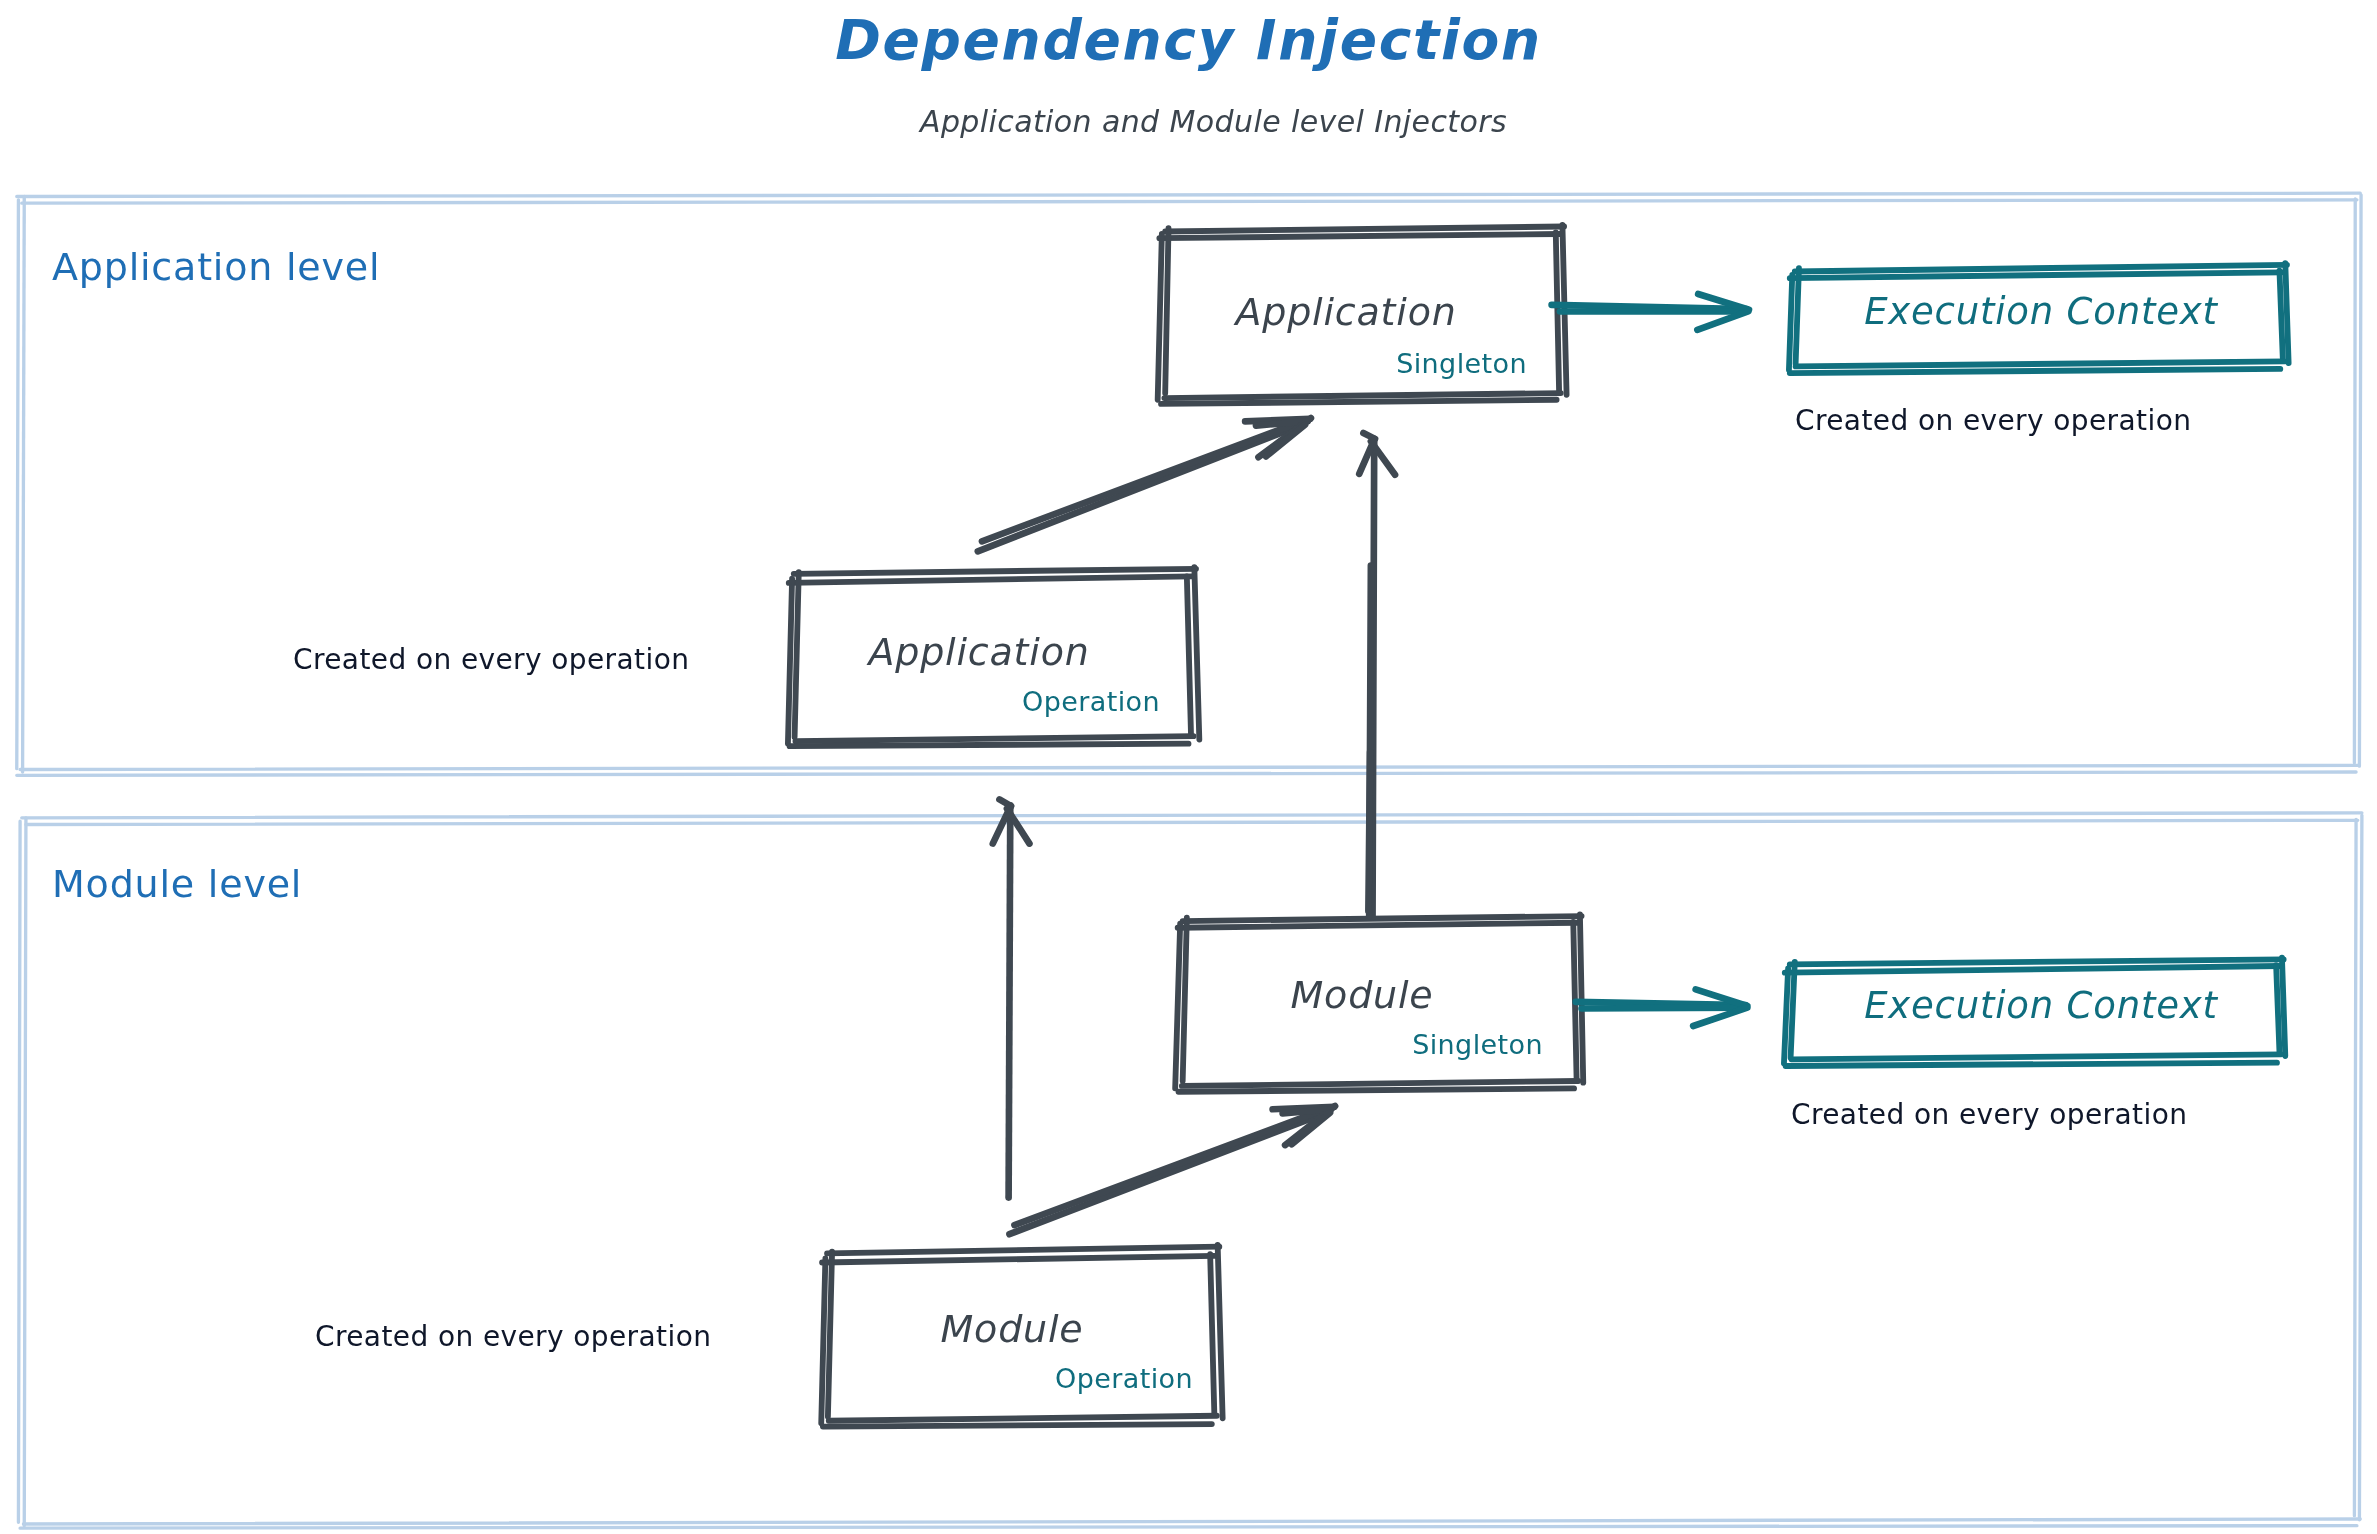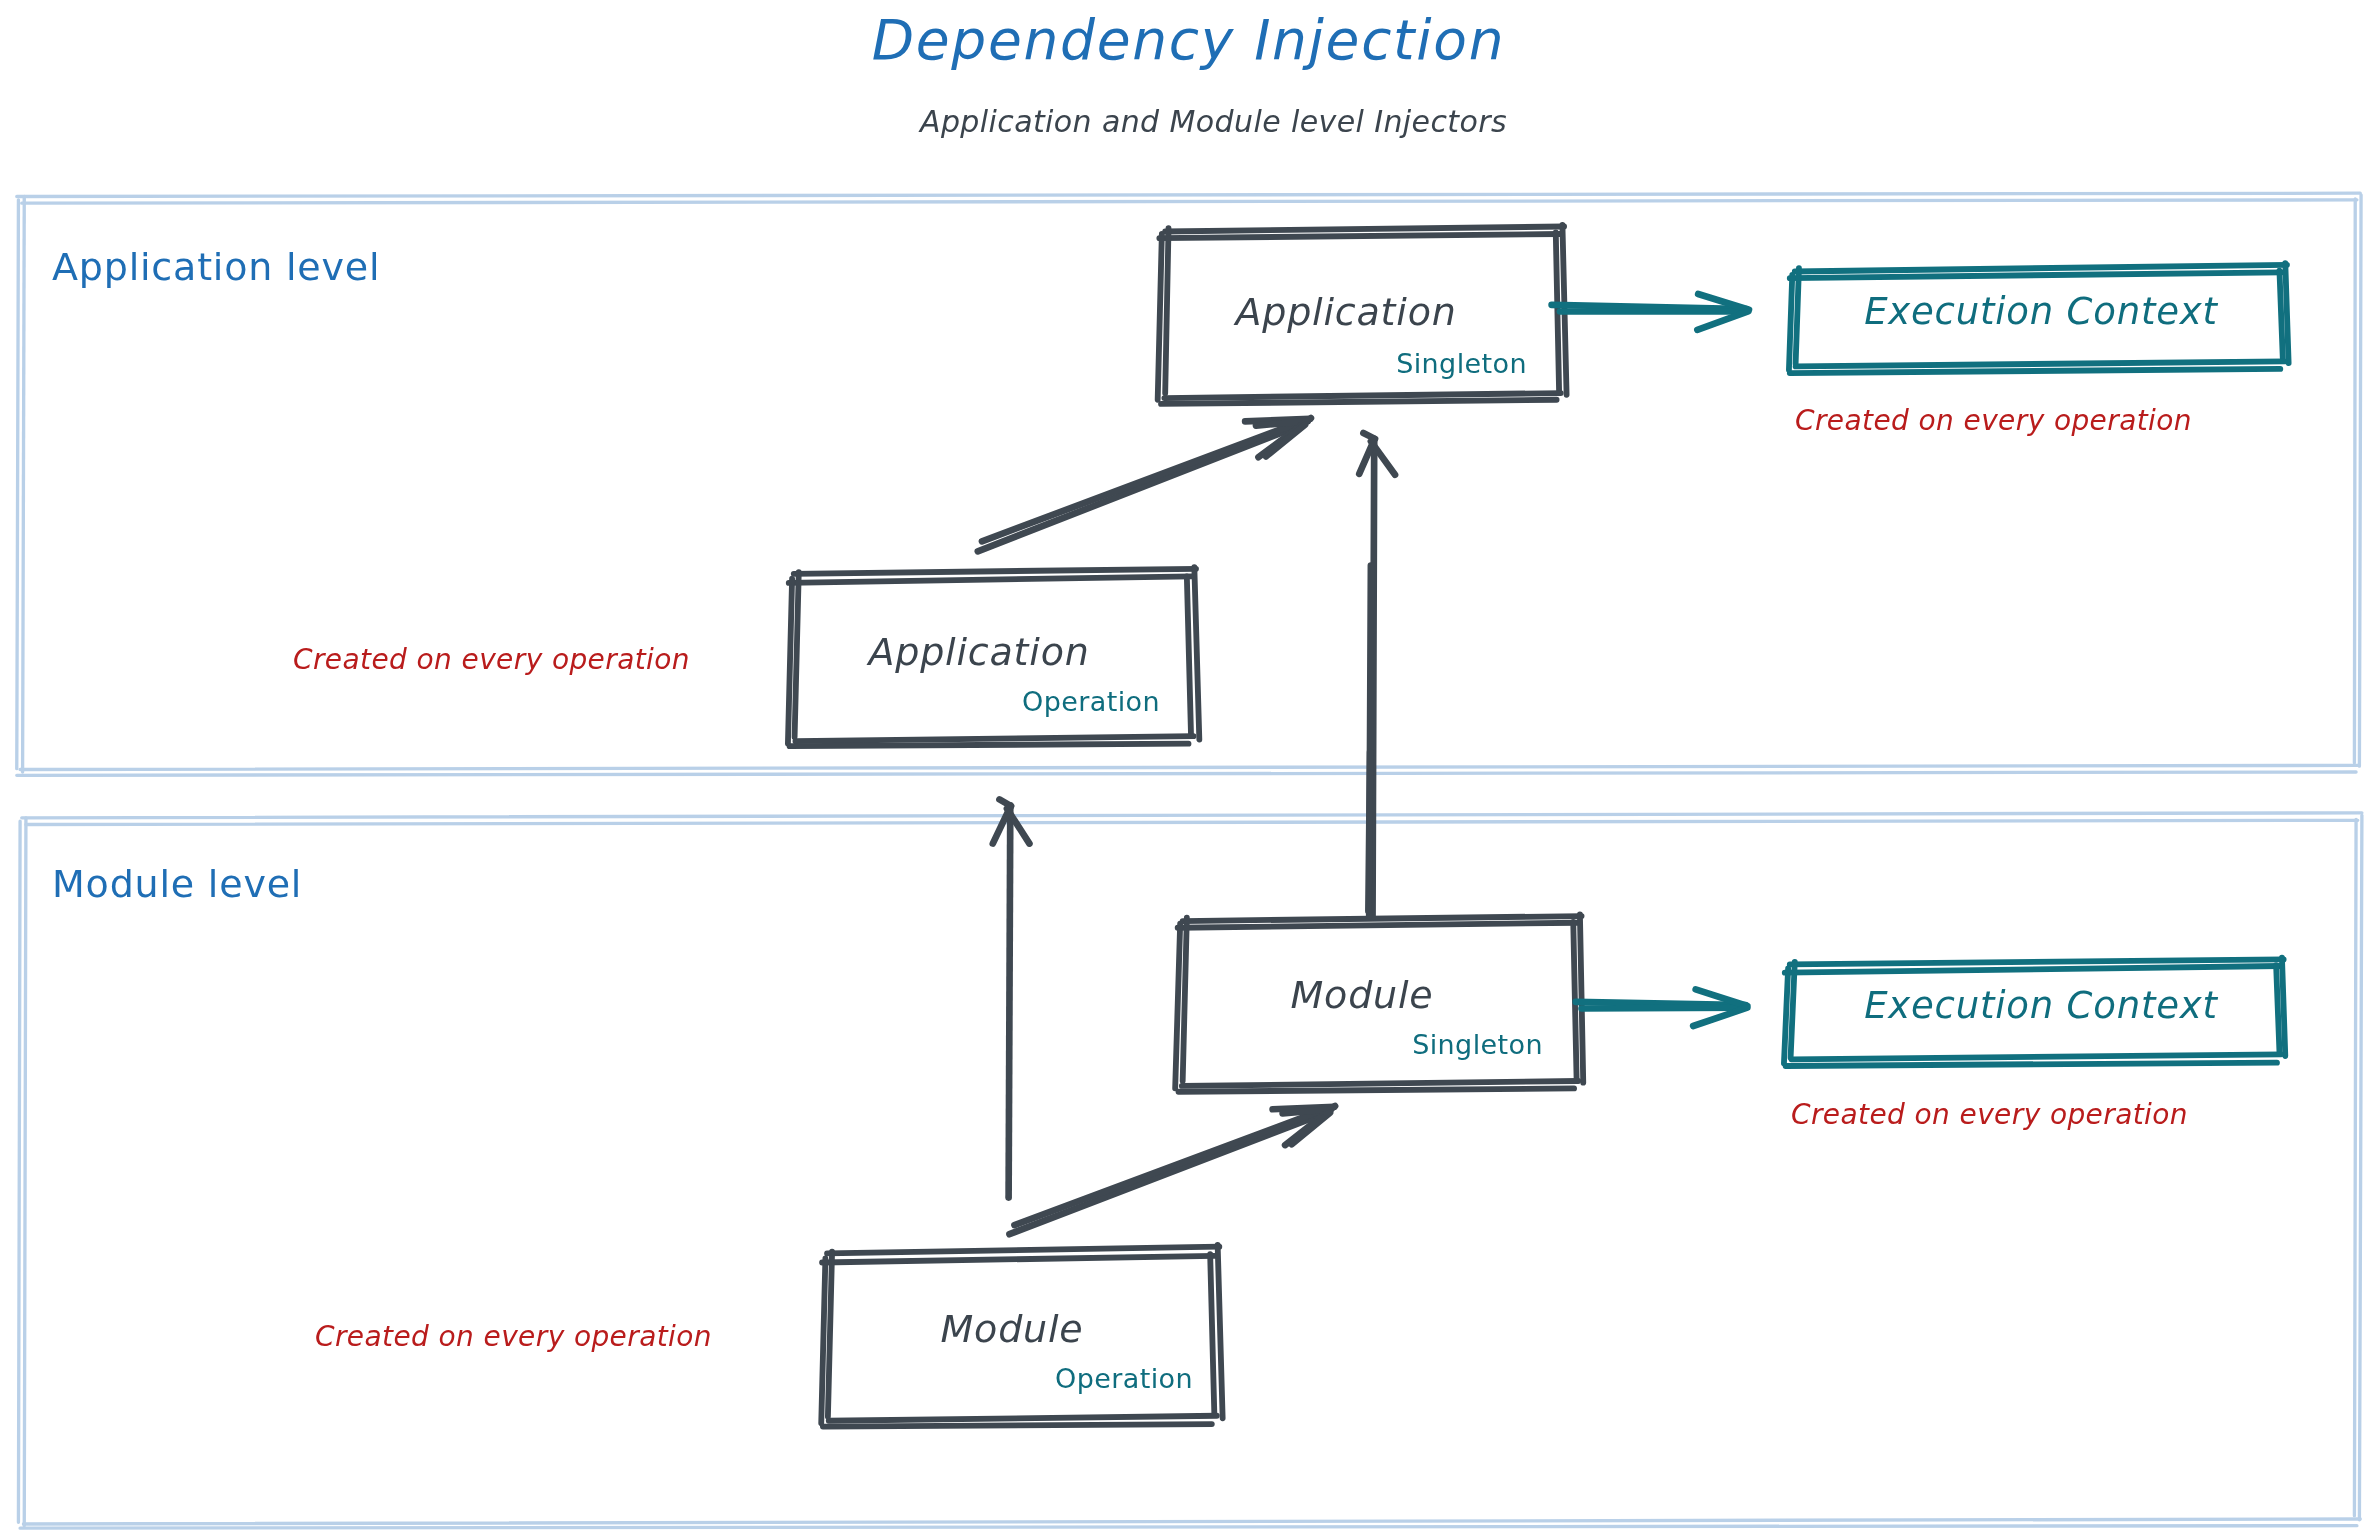--- a/index.html
+++ b/index.html
@@ -36,21 +36,21 @@
     font-family: "DejaVu Sans", sans-serif;
   }
   
   #title {
     left: 0;
     top: 13.3px;
     width: 2377px;
     text-align: center;
     font-size: 55px;
     font-style: italic;
-    font-weight: 400;
+    font-weight: 700;
     letter-spacing: 1.7px;
     color: #1f6eb5;
   }
   #subtitle {
     left: 0;
     top: 107px;
     width: 2377px;
     text-align: center;
     font-size: 30px;
     font-style: italic;
@@ -83,23 +83,22 @@
   }
   .ec-title {
     font-size: 37px;
     font-style: italic;
     letter-spacing: 0.8px;
     color: #0f6d7e;
     text-align: center;
   }
   .note {
     font-size: 28px;
-    font-style: italic;
     letter-spacing: 0.4px;
-    color: #b91c1c;
+    color: #0f172a;
   }
 
   
   #app-singleton-title { left: 1150px; top: 293px; width: 392px; }
   #app-singleton-scope { left: 1150px; top: 350px; width: 392px; padding-right: 15px; box-sizing: border-box; }
   
   #app-ec-title { left: 1791px; top: 293px; width: 500px; }
   #app-ec-note   { left: 1795px; top: 407px; }
   
   #app-op-title { left: 783px; top: 633px; width: 392px; }

